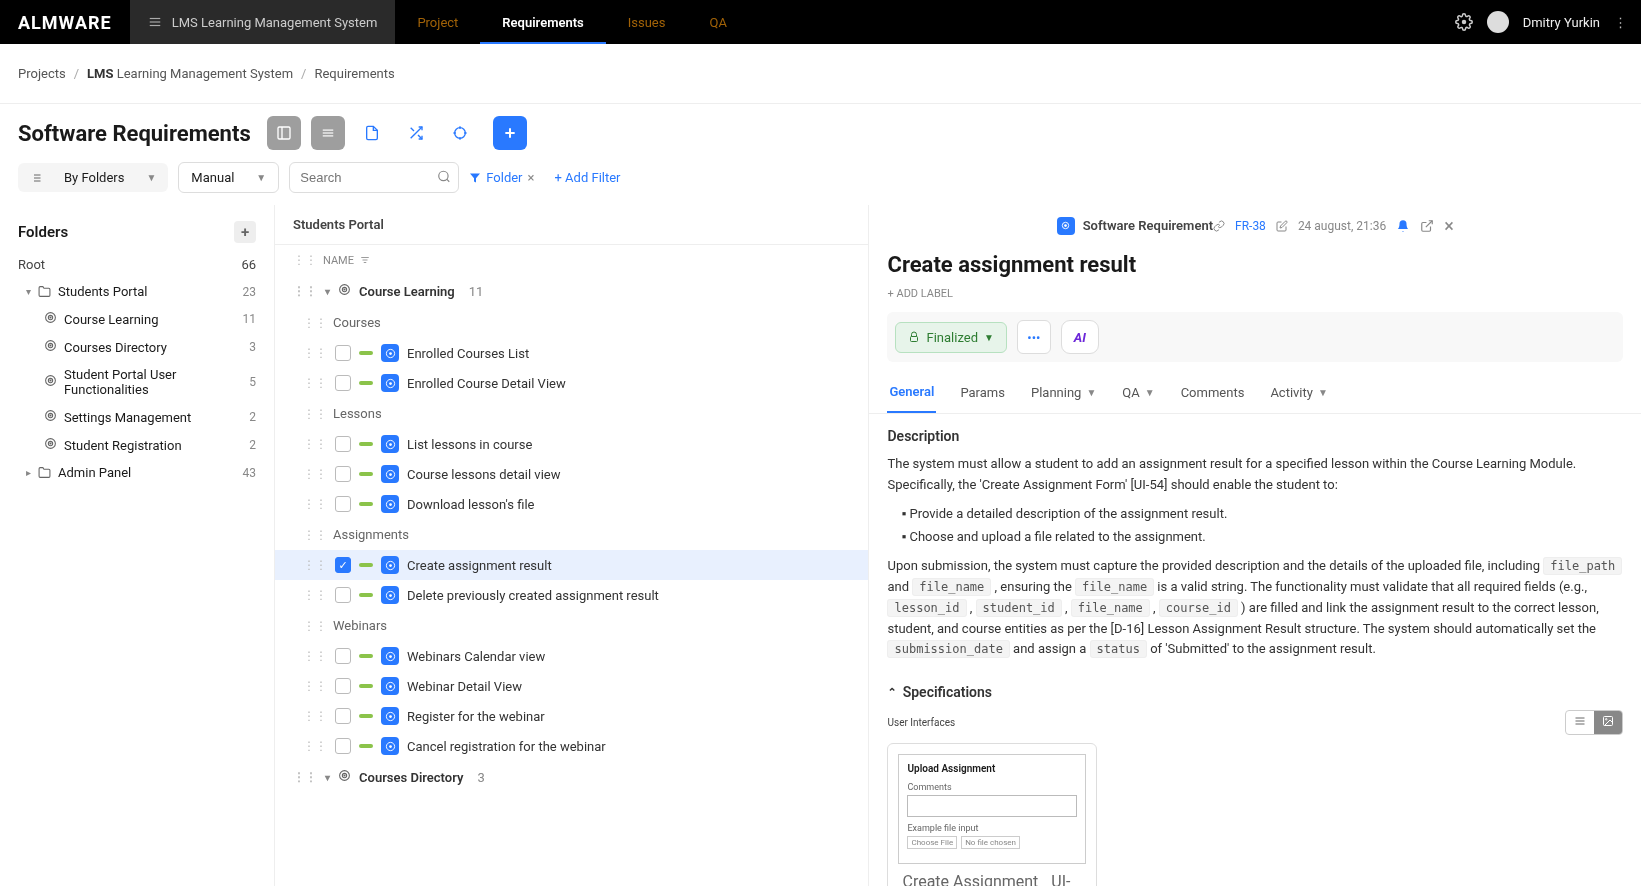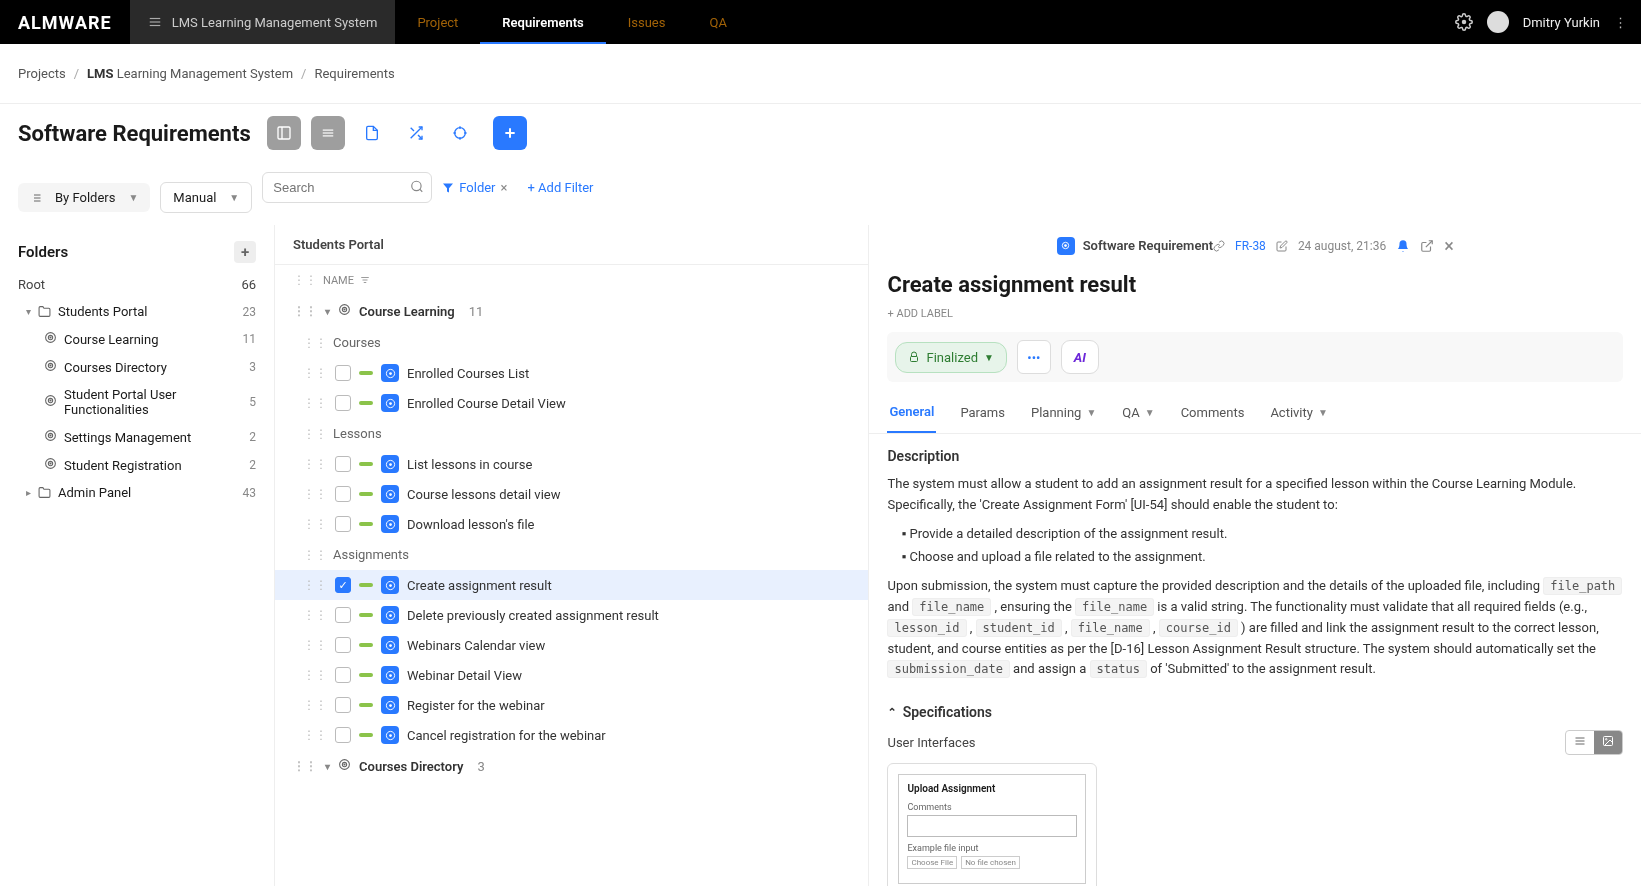--- a/index.html
+++ b/index.html
@@ -21,21 +21,21 @@
 .breadcrumb .sep { color: #aaa; }
 
 .page-head { padding: 12px 18px; display: flex; align-items: center; gap: 10px; }
 .page-title { font-size: 22px; font-weight: 700; margin-right: 6px; }
 .icon-btn { width: 34px; height: 34px; border-radius: 6px; display: flex; align-items: center; justify-content: center; cursor: pointer; color: #555; }
 .icon-btn.grey { background: #9e9e9e; color: #fff; }
 .icon-btn.blue { background: #2979ff; color: #fff; }
 .icon-btn.plain { background: transparent; }
 
 .filter-row { padding: 0 18px 12px; display: flex; align-items: center; gap: 10px; }
-.filter-chip { background: #f5f5f5; border-radius: 6px; padding: 7px 12px; display: flex; align-items: center; gap: 13px; cursor: pointer; font-size: 13px; margin-top: 20px; }
+.filter-chip { background: #f5f5f5; border-radius: 6px; padding: 7px 12px; display: flex; align-items: center; gap: 22px; cursor: pointer; font-size: 13px; }
 .filter-chip .chev { color: #888; font-size: 10px; }
 .filter-chip.bordered { background: #fff; border: 1px solid #ddd; }
 .search-box { flex: 1; max-width: 170px; position: relative; }
 .search-box input { width: 100%; border: 1px solid #ddd; border-radius: 6px; padding: 7px 30px 7px 10px; font-size: 13px; }
 .search-box .sicon { position: absolute; right: 8px; top: 50%; transform: translateY(-50%); color: #888; }
 .link-blue { color: #2979ff; display: flex; align-items: center; gap: 5px; cursor: pointer; }
 
 .main { display: flex; height: calc(100vh - 44px - 36px - 58px - 44px); }
 .sidebar { width: 275px; border-right: 1px solid #eee; overflow-y: auto; padding: 8px 0; }
 .sidebar-head { display: flex; align-items: center; justify-content: space-between; padding: 8px 18px; font-weight: 600; font-size: 15px; }
@@ -65,21 +65,21 @@
 .req-name { color: #333; }
 
 .detail { flex: 1.3; overflow-y: auto; padding: 0; }
 .detail-top { display: flex; align-items: center; justify-content: center; padding: 10px 18px; }
 .detail-top-left { display: flex; align-items: center; gap: 8px; color: #444; font-weight: 600; }
 .detail-top-right { display: flex; align-items: center; gap: 10px; color: #888; font-size: 12px; }
 .detail-top-right .link { color: #2979ff; }
 .detail-title { font-size: 22px; font-weight: 700; padding: 6px 18px; }
 .add-label { padding: 4px 18px 12px; color: #888; font-size: 11px; }
 .status-row { margin: 0 18px 10px; background: #f8f8f8; border-radius: 6px; padding: 8px; display: flex; align-items: center; gap: 10px; }
-.status-pill { background: #e7f4ea; border: 1px solid #b7e1c0; color: #2e7d32; padding: 7px 12px; border-radius: 12px; display: flex; align-items: center; gap: 6px; cursor: pointer; }
+.status-pill { background: #e7f4ea; border: 1px solid #b7e1c0; color: #2e7d32; padding: 7px 12px; border-radius: 6px; display: flex; align-items: center; gap: 6px; cursor: pointer; }
 .dots-btn { width: 34px; height: 34px; border: 1px solid #ddd; border-radius: 6px; display: flex; align-items: center; justify-content: center; color: #2979ff; cursor: pointer; background: #fff;}
 .ai-btn { width: 38px; height: 34px; border: 1px solid #ddd; border-radius: 9px; display: flex; align-items: center; justify-content: center; font-weight: 700; color: #6d28d9; cursor: pointer; background: #fff; font-style: italic; text-align: right;}
 .tabs { padding: 0 18px; border-bottom: 1px solid #eee; display: flex; gap: 22px; }
 .tab { padding: 12px 2px; cursor: pointer; color: #555; display: flex; align-items: center; gap: 5px; }
 .tab.active { color: #2979ff; font-weight: 600; border-bottom: 2px solid #2979ff; }
 .section { padding: 14px 18px; }
 .section-h { font-weight: 600; font-size: 14px; margin-bottom: 10px; color: #333; display: flex; align-items: center; gap: 6px; }
 .desc-text { line-height: 1.6; color: #333; margin-bottom: 10px; }
 .desc-text ul { padding-left: 22px; margin: 8px 0; }
 .desc-text li { margin: 3px 0; }
@@ -409,20 +409,21 @@
           <span class="checkbox "></span>
           <span class="pri-bar"></span>
           <span class="req-badge">
             <svg width="11" height="11" viewBox="0 0 24 24" fill="#fff">
               <circle cx="12" cy="12" r="3"></circle>
               <circle cx="12" cy="12" r="9" fill="none" stroke="#fff" stroke-width="2"></circle>
             </svg>
           </span>
           <span class="req-name">Delete previously created assignment result</span>
         </div>
+        <div class="subgroup"><span class="drag-h" style="margin-right:6px;">⋮⋮</span>Webinars</div>
         <div class="req-row">
           <span class="drag-h">⋮⋮</span>
           <span class="checkbox "></span>
           <span class="pri-bar"></span>
           <span class="req-badge">
             <svg width="11" height="11" viewBox="0 0 24 24" fill="#fff">
               <circle cx="12" cy="12" r="3"></circle>
               <circle cx="12" cy="12" r="9" fill="none" stroke="#fff" stroke-width="2"></circle>
             </svg>
           </span>
@@ -547,21 +548,21 @@
         </p>
       </div>
     </div>
 
     <div class="section" style="padding-top:0;">
       <div class="section-h">
         <span style="font-size:11px;">⌃</span>
         <span>Specifications</span>
       </div>
       <div class="section-h-row" style="margin: 8px 0;">
-        <div style="font-size:13px; color:#444;text-align:center;">User Interfaces</div>
+        <div style="font-size:10px; color:#444;text-align:center;">User Interfaces</div>
         <div class="view-toggle">
           <div class="opt">
             <svg width="12" height="12" viewBox="0 0 24 24" fill="none" stroke="#666" stroke-width="2">
                 <line x1="3" y1="6" x2="21" y2="6"></line>
                 <line x1="3" y1="12" x2="21" y2="12"></line>
                 <line x1="3" y1="18" x2="21" y2="18"></line>
               </svg>
           </div>
           <div class="opt active">
             <svg width="12" height="12" viewBox="0 0 24 24" fill="none" stroke="#fff" stroke-width="2">

